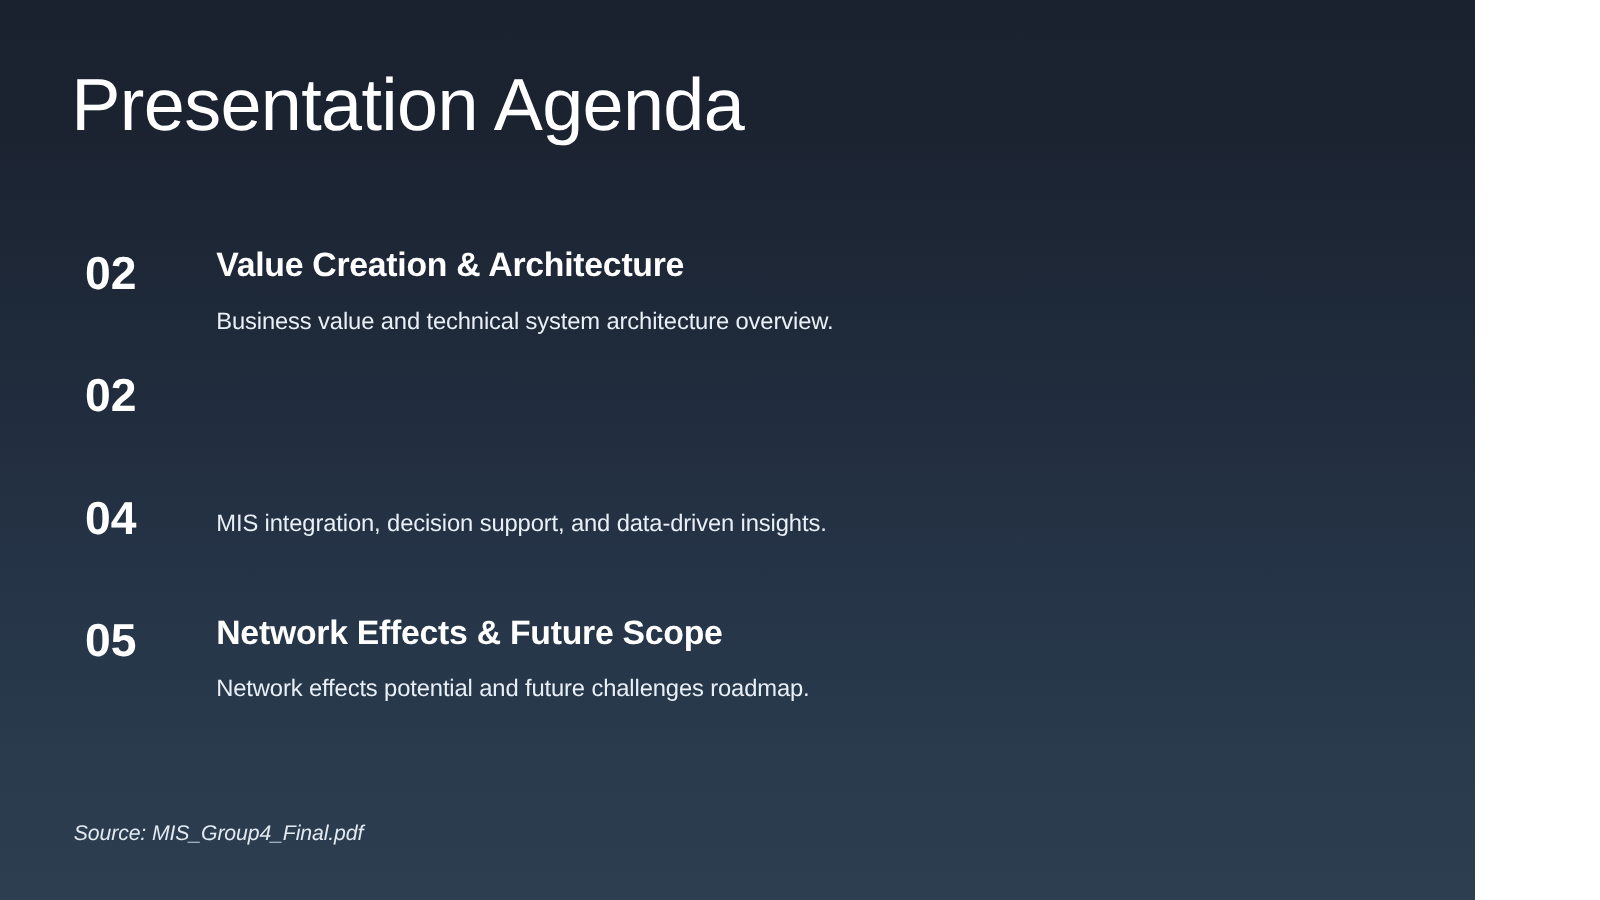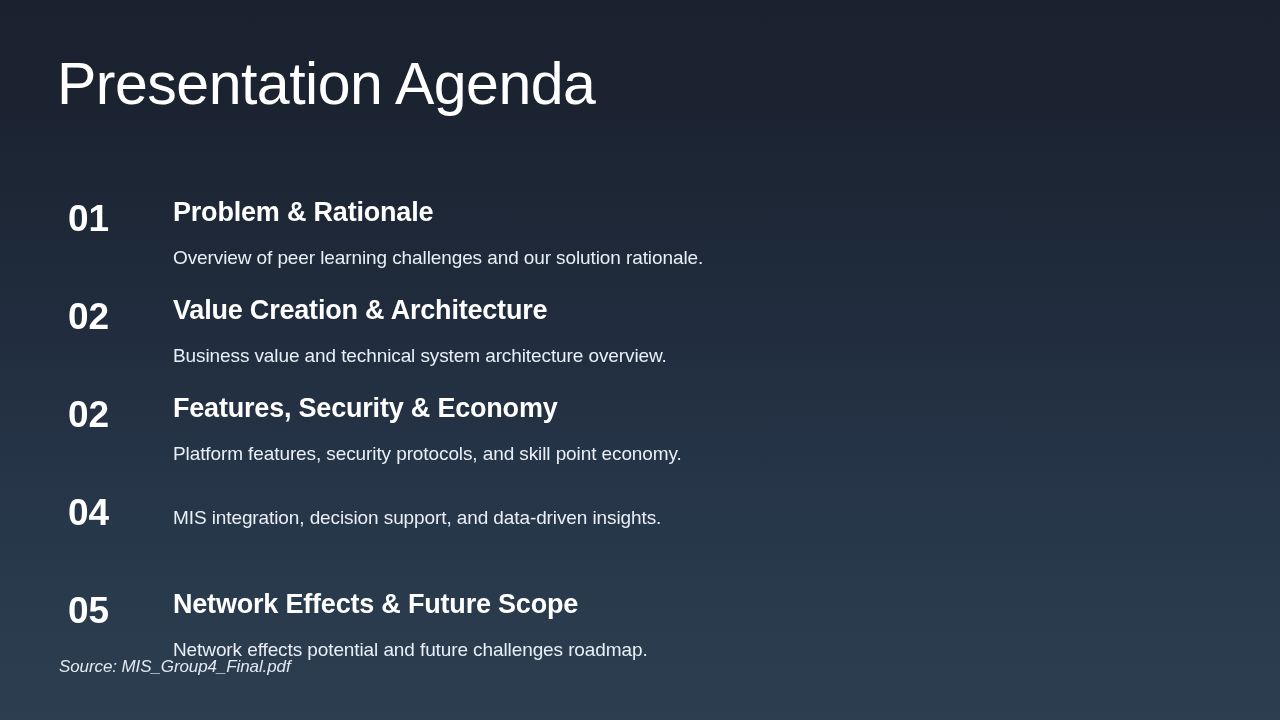--- a/index.html
+++ b/index.html
@@ -22,21 +22,21 @@
                 #293a4d 82%,
                 #2c3e50 100%);
     position: relative;
     -webkit-font-smoothing: antialiased;
   }
 
   
   .slide {
     position: absolute;
     inset: 0;
-    width: 1280px;
+    width: 1180px;
     height: 720px;
     background: linear-gradient(180deg,
                 #1a2230 0%,
                 #1b2331 14%,
                 #1f2a3a 38%,
                 #253346 62%,
                 #293a4d 82%,
                 #2c3e50 100%);
     overflow: hidden;
   }
@@ -117,42 +117,31 @@
 </style>
 </head>
 <body>
 
 <div class="slide">
 
   <h1 class="slide-title">Presentation Agenda</h1>
 
   <div class="agenda-list">
 
-    <div class="agenda-item">
-      <div class="item-number">01</div>
-      <div class="item-body">
-        <div class="item-title">Problem &amp; Rationale</div>
-        <div class="item-desc">Overview of peer learning challenges and our solution rationale.</div>
-      </div>
-    </div>
 
     <div class="agenda-item">
       <div class="item-number">02</div>
       <div class="item-body">
         <div class="item-title">Value Creation &amp; Architecture</div>
         <div class="item-desc">Business value and technical system architecture overview.</div>
       </div>
     </div>
 
     <div class="agenda-item">
       <div class="item-number">02</div>
-      <div class="item-body">
-        <div class="item-title">Features, Security &amp; Economy</div>
-        <div class="item-desc">Platform features, security protocols, and skill point economy.</div>
-      </div>
     </div>
 
     <div class="agenda-item">
       <div class="item-number">04</div>
       <div class="item-body">
         <div class="item-desc">MIS integration, decision support, and data-driven insights.</div>
       </div>
     </div>
 
     <div class="agenda-item">

